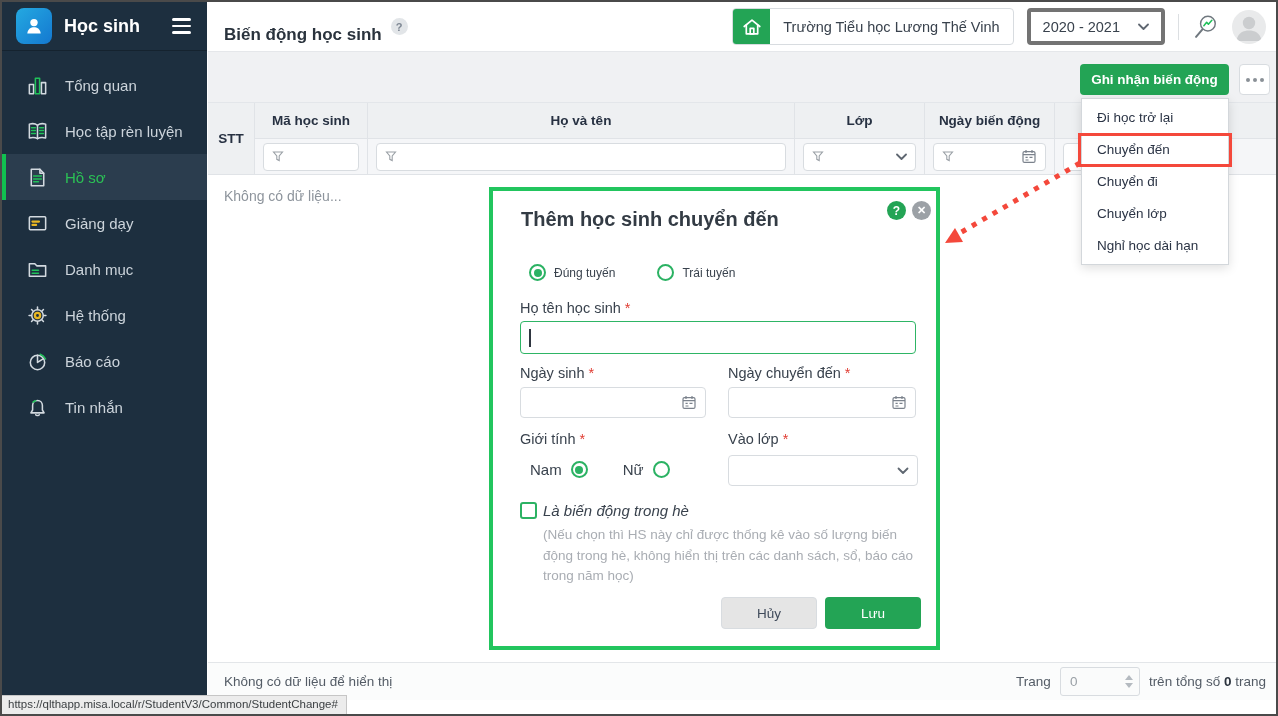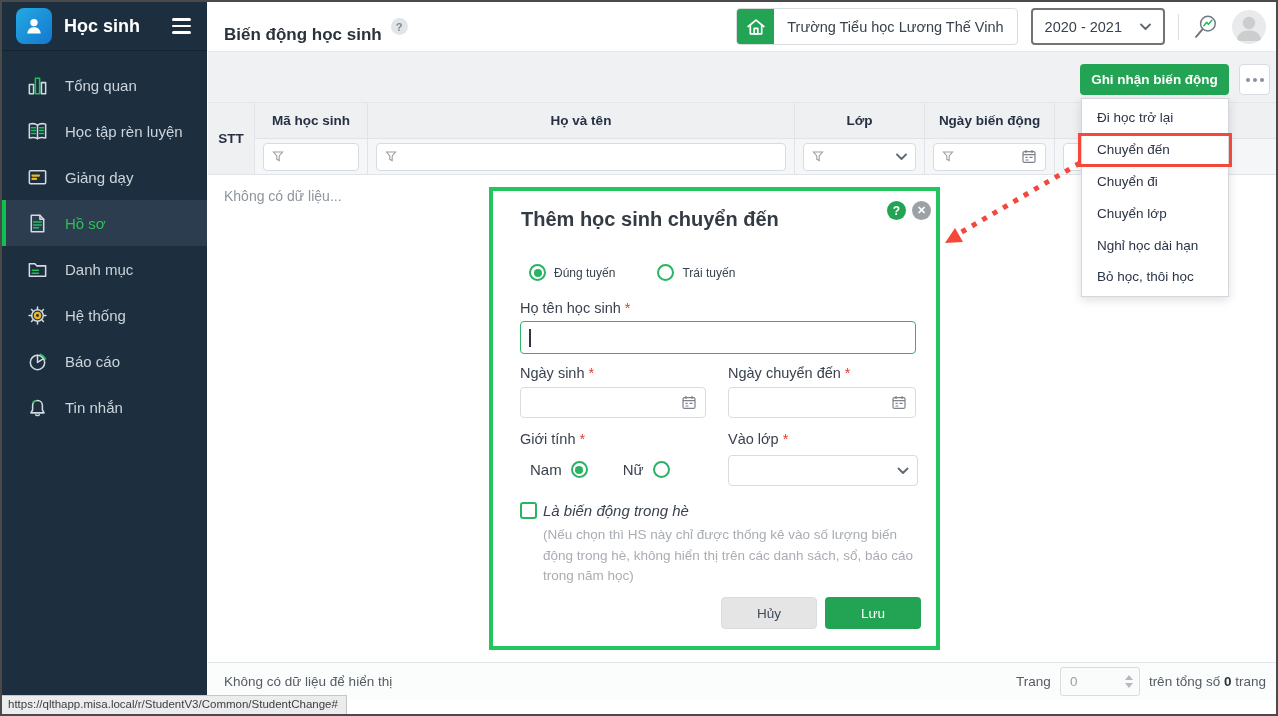--- a/index.html
+++ b/index.html
@@ -22,21 +22,21 @@
   .acc-y { stroke:#e8b723 !important; }
 
   
   .topbar { position:absolute; left:206px; top:0; width:1072px; height:50px; background:#fff; border-bottom:1px solid #e5e7ea; display:flex; align-items:center; padding:0 14px 0 16px; z-index:4; }
   .page-title { font-size:17px; font-weight:700; color:#2a333d;margin-top:17px; }
   .help-badge { width:17px; height:17px; border-radius:50%; background:#e2e5e8; color:#7d8692; font-size:11px; font-weight:700; display:flex; align-items:center; justify-content:center; margin-left:9px; cursor:pointer; }
   .tb-right { margin-left:auto; display:flex; align-items:center; gap:13px; }
   .school-box { display:flex; align-items:center; border:1px solid #d8dce0; border-radius:4px; height:37px; overflow:hidden; cursor:pointer; background:#fff; }
   .school-icon { width:37px; height:37px; background:#23a455; display:flex; align-items:center; justify-content:center; flex:none; }
   .school-name { padding:0 13px; font-size:14.5px; color:#39424d; white-space:nowrap; }
-  .year-box { display:flex; align-items:center; border:2px solid #737373; border-radius:4px; height:37px; padding:0 12px; gap:18px; font-size:14.5px; color:#39424d; cursor:pointer; background:#fff; }
+  .year-box { display:flex; align-items:center; border:4px solid #737373; border-radius:4px; height:37px; padding:0 12px; gap:18px; font-size:14.5px; color:#39424d; cursor:pointer; background:#fff; }
   .vsep { width:1px; height:26px; background:#dcdfe2; }
   .avatar { width:34px; height:34px; border-radius:50%; background:#e9eaeb; overflow:hidden; flex:none; cursor:pointer; }
 
   
   .toolbar { position:absolute; left:206px; top:50px; width:1072px; height:50px; background:#f0f1f3; z-index:3; }
   .btn-record { position:absolute; left:872px; top:12px; width:149px; height:31px; background:#23a455; color:#fff; border:none; border-radius:4px; font-size:13.5px; font-weight:700; cursor:pointer; }
   .btn-more { position:absolute; left:1031px; top:12px; width:31px; height:31px; background:#fff; border:1px solid #d8dce0; border-radius:4px; display:flex; align-items:center; justify-content:center; gap:3px; cursor:pointer; }
   .dot { width:4px; height:4px; border-radius:50%; background:#8a9097; }
 
   
@@ -134,39 +134,39 @@
           <svg width="23" height="23" viewBox="0 0 24 24">
               <path d="M12 5.5 C10 3.8 6.5 3.5 3.5 4.3 V18.7 C6.5 17.9 10 18.2 12 19.5 C14 18.2 17.5 17.9 20.5 18.7 V4.3 C17.5 3.5 14 3.8 12 5.5 Z"></path>
               <path d="M12 5.5 V19.5"></path>
               <path class="acc-g" d="M5.8 8 H9.8 M5.8 11 H9.8 M5.8 14 H9.8"></path>
               <path class="acc-g" d="M14.2 8 H18.2 M14.2 11 H18.2 M14.2 14 H18.2"></path>
             </svg>
         </span>
         <span>Học tập rèn luyện</span>
       </div>
 
-      <div class="side-item">
-        <span class="sicon">
-          <svg width="23" height="23" viewBox="0 0 24 24">
-              <rect x="3.5" y="5" width="17" height="13.5" rx="1"></rect>
-              <path class="acc-y" stroke-width="2.4" d="M6.8 10 H13.5 M6.8 13.5 H10.5"></path>
-            </svg>
-        </span>
-        <span>Giảng dạy</span>
-      </div>
-
       <div class="side-item active">
         <span class="sicon">
           <svg width="23" height="23" viewBox="0 0 24 24">
               <path d="M5.5 3.5 H14.5 L18.5 7.5 V20.5 H5.5 Z"></path>
               <path d="M14.5 3.5 V7.5 H18.5"></path>
               <path class="acc-g" d="M8 10.5 H16 M8 13.5 H16 M8 16.5 H13"></path>
             </svg>
         </span>
         <span>Hồ sơ</span>
+      </div>
+
+      <div class="side-item">
+        <span class="sicon">
+          <svg width="23" height="23" viewBox="0 0 24 24">
+              <rect x="3.5" y="5" width="17" height="13.5" rx="1"></rect>
+              <path class="acc-y" stroke-width="2.4" d="M6.8 10 H13.5 M6.8 13.5 H10.5"></path>
+            </svg>
+        </span>
+        <span>Giảng dạy</span>
       </div>
 
       <div class="side-item">
         <span class="sicon">
           <svg width="23" height="23" viewBox="0 0 24 24">
               <path d="M3.5 6 H9.2 L11.2 8.2 H20.5 V19 H3.5 Z"></path>
               <path class="acc-g" d="M6.5 12.8 H13 M6.5 15.8 H13"></path>
             </svg>
         </span>
         <span>Danh mục</span>
@@ -328,21 +328,20 @@
 
   <div class="menu">
     <div class="menu-item">Đi học trở lại</div>
     <div class="menu-item">
       <span>Chuyển đến</span>
       <span class="hl-box"></span>
     </div>
     <div class="menu-item">Chuyển đi</div>
     <div class="menu-item">Chuyển lớp</div>
     <div class="menu-item">Nghỉ học dài hạn</div>
-    <div class="menu-item">Bỏ học, thôi học</div>
   </div>
 
   <div class="modal">
     <div class="m-title">Thêm học sinh chuyển đến</div>
     <div class="m-help">?</div>
     <div class="m-close">✕</div>
 
     <div class="m-routes">
       <span class="radio sel"></span>
       <span>Đúng tuyến</span>

